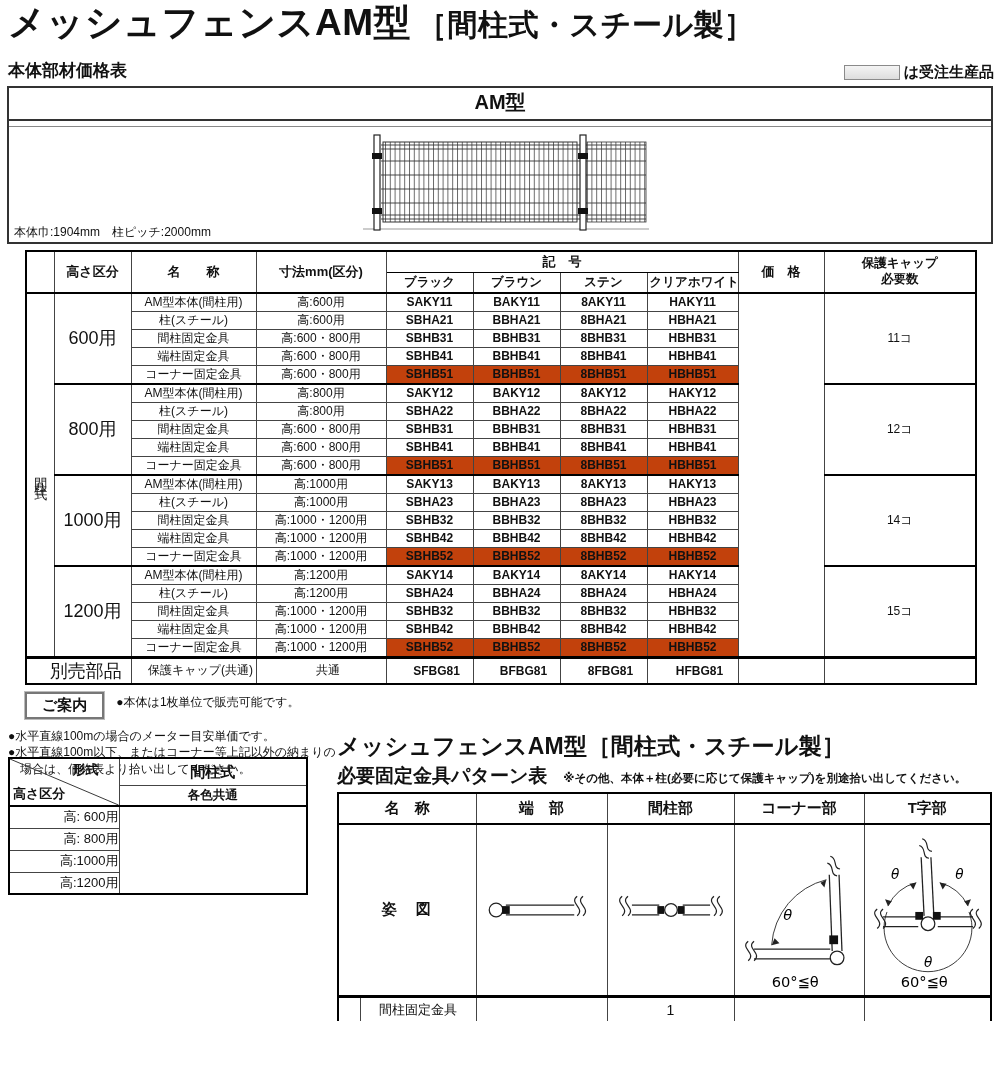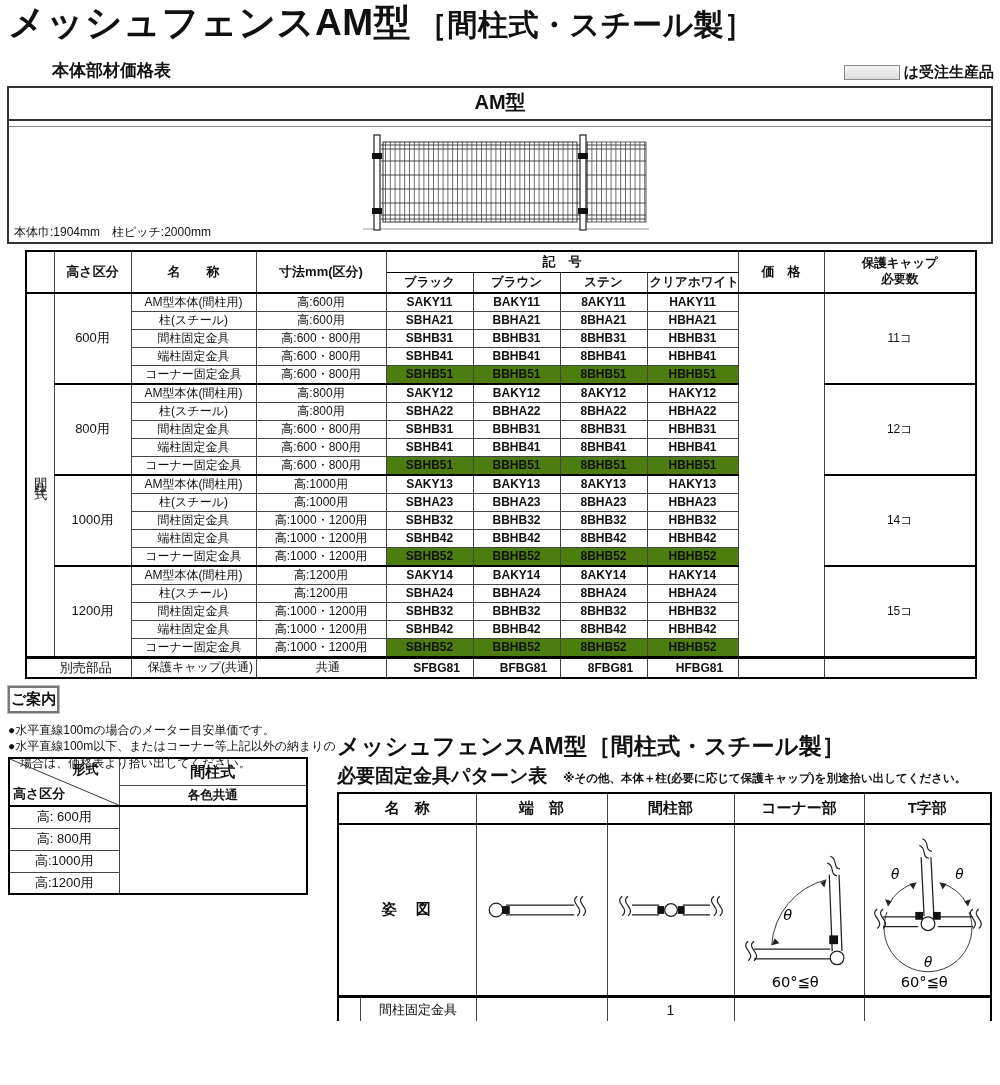--- a/index.html
+++ b/index.html
@@ -4,21 +4,21 @@
 <style>
   * { box-sizing: border-box; }
   html,body { margin:0; padding:0; background:#fff; }
   body { width:1000px; font-family:"Liberation Sans","DejaVu Sans",sans-serif; color:#111; }
   .page { position:relative; width:1000px; height:1021px; overflow:hidden; background:#fff; }
 
   
   .main-title { padding:2px 0 0 8px; font-size:37px; font-weight:900; letter-spacing:.5px; line-height:1.15; }
   .main-title .suffix { font-size:30px; margin-left:6px; }
   .sub-row { display:flex; justify-content:space-between; align-items:flex-end; padding:14px 6px 3px 8px; }
-  .subtitle { font-size:17px; font-weight:bold;margin-left:44px; }
+  .subtitle { font-size:17px; font-weight:bold; }
   .legend { display:flex; align-items:center; gap:4px; font-size:15px; font-weight:bold; }
   .legend-box { width:56px; height:15px; background:linear-gradient(#f4f4f4,#ddd); border:1px solid #8a8a8a; }
 
   
   .product-box { position:relative; margin:1px 7px 0 7px; height:158px; border:2px solid #333; }
   .pb-header { text-align:center; font-size:20px; font-weight:600; padding:1px 0 3px; border-bottom:2px solid #333; }
   .pb-line { border-top:1px solid #888; margin-top:5px; }
   .fence-wrap { position:absolute; left:352px; top:40px; }
   .pb-caption { position:absolute; left:5px; bottom:1px; font-size:12px; }
 
@@ -26,46 +26,46 @@
   table { border-collapse:collapse; table-layout:fixed; }
   .ptable { margin:6px 0 0 25px; width:950px; border:2px solid #000; }
   .ptable th, .ptable td { border:1px solid #444; padding:0 2px; text-align:center; overflow:hidden; white-space:nowrap; }
   .ptable thead th { font-size:13px; font-weight:600; height:22px; }
   .ptable thead tr:first-child th { border-bottom-color:#000; }
   .ptable thead th[rowspan] { border-bottom:2px solid #000; }
   .ptable thead tr + tr th { border-bottom:2px solid #000; font-weight:600; font-size:12.5px; height:20px; }
   .ptable .cap-h div { line-height:1.25; font-size:12.5px; }
   .ptable tbody td { height:16px; font-size:12px; }
   .ptable td.cd { font-weight:bold; font-size:12px; }
-  .ptable td.sh { background:#4d7c0f; }
-  .ptable td.hcell { font-size:13px; }
+  .ptable td.sh { background:#c2410c; }
+  .ptable td.hcell { font-size:18px; }
   .ptable td.cap { font-size:12px; }
   .ptable td.vlabel { writing-mode:vertical-rl; text-orientation:upright; font-size:13px; letter-spacing:5px; padding:4px 0; }
   .ptable tr.group-start td { border-top:2px solid #000; }
   .ptable tr.sep-row td { border-top:3px solid #000;padding-left:16px; }
 
   
   .guide { display:flex; gap:12px; margin:7px 0 0 8px; }
-  .guide-label { border:2px solid #777; outline:1px solid #bbb; font-weight:bold; font-size:15px; padding:2px 1px; align-self:flex-start; }
+  .guide-label { border:2px solid #777; outline:1px solid #bbb; font-weight:bold; font-size:15px; padding:2px 15px; align-self:flex-start;margin-left:17px; }
   .guide-bullets { font-size:12px; line-height:1.6; padding-top:1px; }
   .meter { margin:9px 0 0 8px; width:336px; }
   .meter-h { font-size:16px; font-weight:900; margin-bottom:3px; }
   .meter-b { font-size:12px; line-height:1.4; }
   .meter-b .hang { padding-left:12px; text-indent:-12px; display:block; }
 
   
   .mtable { position:absolute; left:8px; top:757px; width:300px; border:2px solid #000; }
   .mtable th, .mtable td { border:1px solid #444; padding:0; text-align:center; }
   .mtable .diag { position:relative; width:110px; height:48px; border-bottom:2px solid #000; }
   .diag-svg { position:absolute; left:0; top:0; width:100%; height:100%; }
   .diag-top { position:absolute; right:20px; top:2px; font-size:13px; font-weight:700; }
   .diag-bottom { position:absolute; left:3px; bottom:2px; font-size:13px; font-weight:600; }
   .mtable .mth { font-size:15px; font-weight:bold; height:27px; }
   .mtable .mth2 { font-size:12.5px; font-weight:600; height:20px; border-bottom:2px solid #000; }
-  .mtable td.mrow { font-size:13px; height:22px; }
+  .mtable td.mrow { font-size:13px; height:22px;text-align:right; }
   .mtable td.mempty { background:#fff; }
 
   
   .pattern-block { position:absolute; left:337px; top:731px; width:655px; }
   .pattern-title { font-size:23px; font-weight:900; letter-spacing:.3px; }
   .pattern-subrow { display:flex; align-items:baseline; gap:16px; margin:1px 0 3px; }
   .pattern-sub { font-size:19px; font-weight:bold; white-space:nowrap; }
   .pattern-note { font-size:11.5px; font-weight:600; white-space:nowrap; }
   .gtable { width:653px; border:2px solid #000; }
   .gtable th, .gtable td { border:1px solid #444; padding:0; text-align:center; }
@@ -342,20 +342,21 @@
           <td class="cd">HFBG81</td>
           <td class="pr"></td>
           <td class="cap"></td>
         </tr>
       </tbody>
   </table>
 
   <div class="guide">
     <div class="guide-label">ご案内</div>
     <div class="guide-bullets">
+      <div>●本体は1枚単位で販売可能です。</div>
     </div>
   </div>
 
   <div class="meter">
     <div class="meter-b">
       <span class="hang">●水平直線100mの場合のメーター目安単価です。</span>
       <span class="hang">●水平直線100m以下、またはコーナー等上記以外の納まりの場合は、価格表より拾い出してください。</span>
     </div>
   </div>
 

